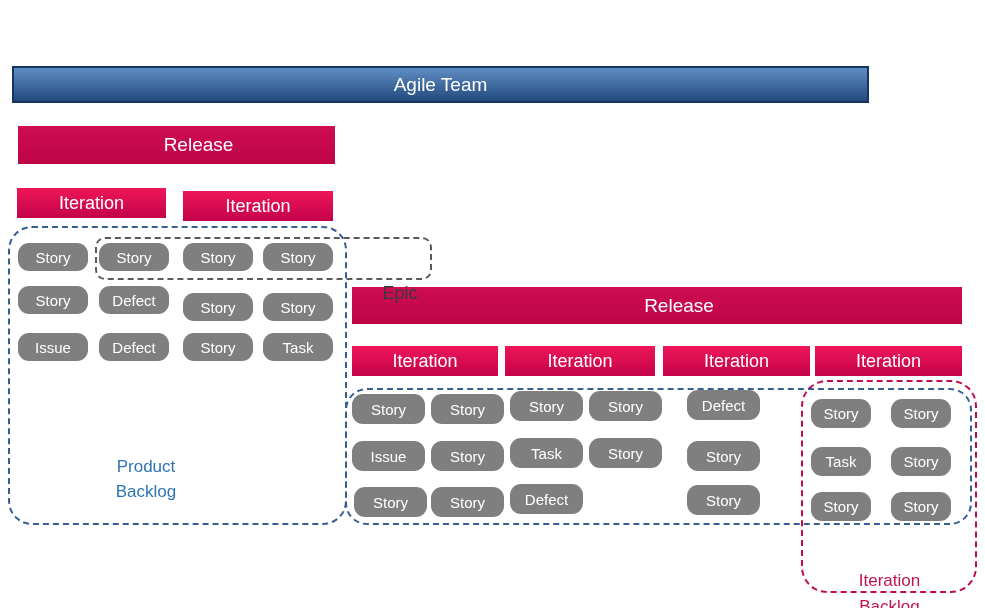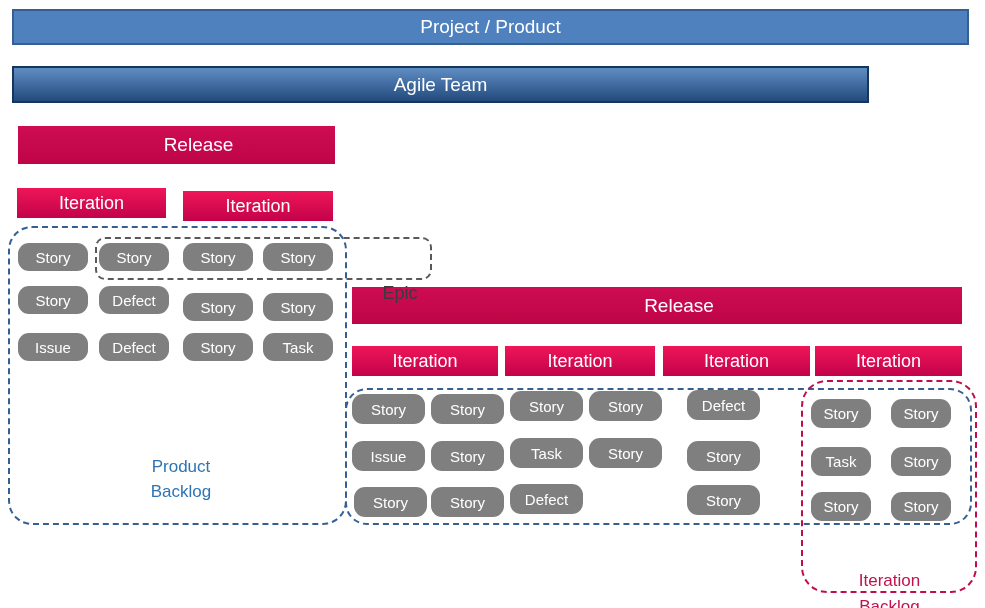--- a/index.html
+++ b/index.html
@@ -29,21 +29,20 @@
   .lbl-ib{color:var(--iteration-backlog-text,#C01350);font-size:17px;line-height:26px;}
   .lbl-epic{color:#3B3B3B;font-size:18px;}
 
   .z1{z-index:1}.z2{z-index:2}.z3{z-index:3}.z4{z-index:4}
 </style>
 </head>
 <body>
 
 <div id="canvas">
 
-  <div class="bar bar-blue-flat z3" style="left:12px;top:9px;width:957px;height:36px">Project / Product</div>
   <div class="bar bar-blue-grad z3" style="left:12px;top:66px;width:857px;height:37px">Agile Team</div>
 
   <div class="bar bar-crimson z3" style="left:18px;top:126px;width:317px;height:38px">Release</div>
   <div class="bar bar-iter z3" style="left:17px;top:188px;width:149px;height:30px">Iteration</div>
   <div class="bar bar-iter z3" style="left:183px;top:191px;width:150px;height:30px">Iteration</div>
 
   <div class="dash-blue z1" style="left:8px;top:226px;width:339px;height:299px"></div>
   <div class="dash-blue z1" style="left:345px;top:388px;width:627px;height:137px;border-radius:22px"></div>
   <div class="dash-gray z2" style="left:95px;top:237px;width:337px;height:43px"></div>
   <div class="dash-red z1" style="left:801px;top:380px;width:176px;height:213px"></div>
@@ -58,21 +57,21 @@
   <div class="card z4" style="left:18px;top:286px">Story</div>
   <div class="card z4" style="left:99px;top:286px">Defect</div>
   <div class="card z4" style="left:183px;top:293px">Story</div>
   <div class="card z4" style="left:263px;top:293px">Story</div>
 
   <div class="card z4" style="left:18px;top:333px">Issue</div>
   <div class="card z4" style="left:99px;top:333px">Defect</div>
   <div class="card z4" style="left:183px;top:333px">Story</div>
   <div class="card z4" style="left:263px;top:333px">Task</div>
 
-  <div class="lbl lbl-pb z4" style="left:111px;top:419px;width:140px">Product
+  <div class="lbl lbl-pb z4" style="left:76px;top:419px;width:140px">Product
 Backlog</div>
 
   <div class="bar bar-crimson z3" style="left:352px;top:287px;width:610px;height:37px">Release</div>
   <div class="bar bar-iter z3" style="left:352px;top:346px;width:146px;height:30px">Iteration</div>
   <div class="bar bar-iter z3" style="left:505px;top:346px;width:150px;height:30px">Iteration</div>
   <div class="bar bar-iter z3" style="left:663px;top:346px;width:147px;height:30px">Iteration</div>
   <div class="bar bar-iter z3" style="left:815px;top:346px;width:147px;height:30px">Iteration</div>
 
   <div class="card card-r z4" style="left:352px;top:394px">Story</div>
   <div class="card card-r z4" style="left:431px;top:394px">Story</div>

